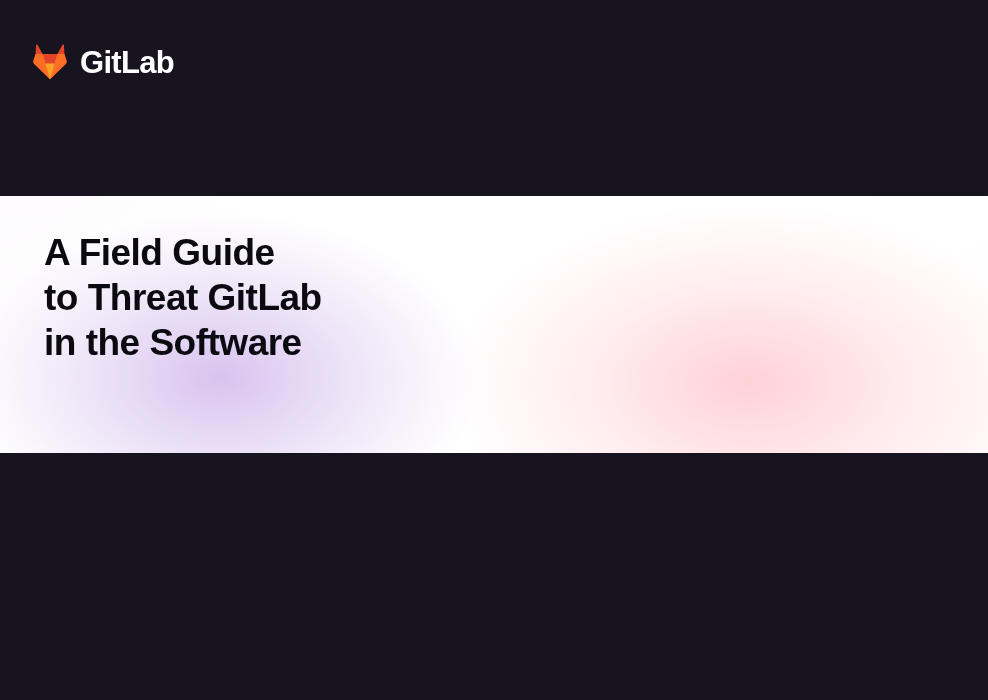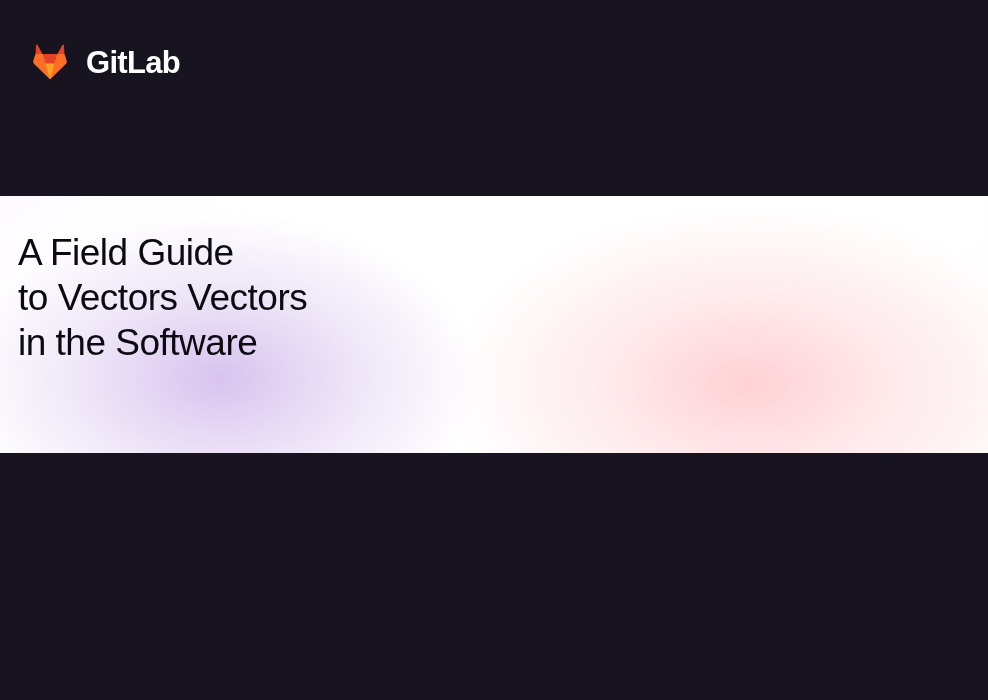--- a/index.html
+++ b/index.html
@@ -33,21 +33,21 @@
     height: 196px;
     background: #17141f;
   }
 
   .brand {
     position: absolute;
     left: 31px;
     top: 40px;
     display: flex;
     align-items: center;
-    gap: 17px;
+    gap: 11px;
     height: 44px;
   }
 
   .brand-mark {
     width: 38px;
     height: 36px;
     display: block;
     flex: 0 0 auto;
   }
 
@@ -127,26 +127,26 @@
     background: radial-gradient(closest-side,
       rgba(255,198,204,0.80) 0%,
       rgba(255,209,214,0.40) 52%,
       rgba(255,214,218,0.0) 100%);
     pointer-events: none;
   }
 
   
   .headline {
     position: absolute;
-    left: 18px;
+    left: 44px;
     top: 34px;
     width: 420px;
     color: #0b0a10;
     font-size: 37px;
-    font-weight: normal;
+    font-weight: bold;
     line-height: 45px;
     letter-spacing: -0.5px;
     font-family: "Liberation Sans", sans-serif;
     z-index: 4;
   }
   .headline .hl-line { display: block; white-space: nowrap; }
 
   
   .footer-area {
     position: absolute;
@@ -184,21 +184,21 @@
   </div>
 
   <div class="banner">
     <div class="banner-sheen-a"></div>
     <div class="banner-sheen-b"></div>
     <div class="banner-tint-left"></div>
     <div class="banner-tint-right"></div>
 
     <h1 class="headline">
       <span class="hl-line">A Field Guide</span>
-      <span class="hl-line">to Vectors Vectors</span>
+      <span class="hl-line">to Threat GitLab</span>
       <span class="hl-line">in the Software</span>
     </h1>
 
   </div>
 
   <div class="footer-area"></div>
 
 </div>
 
 </body></html>

